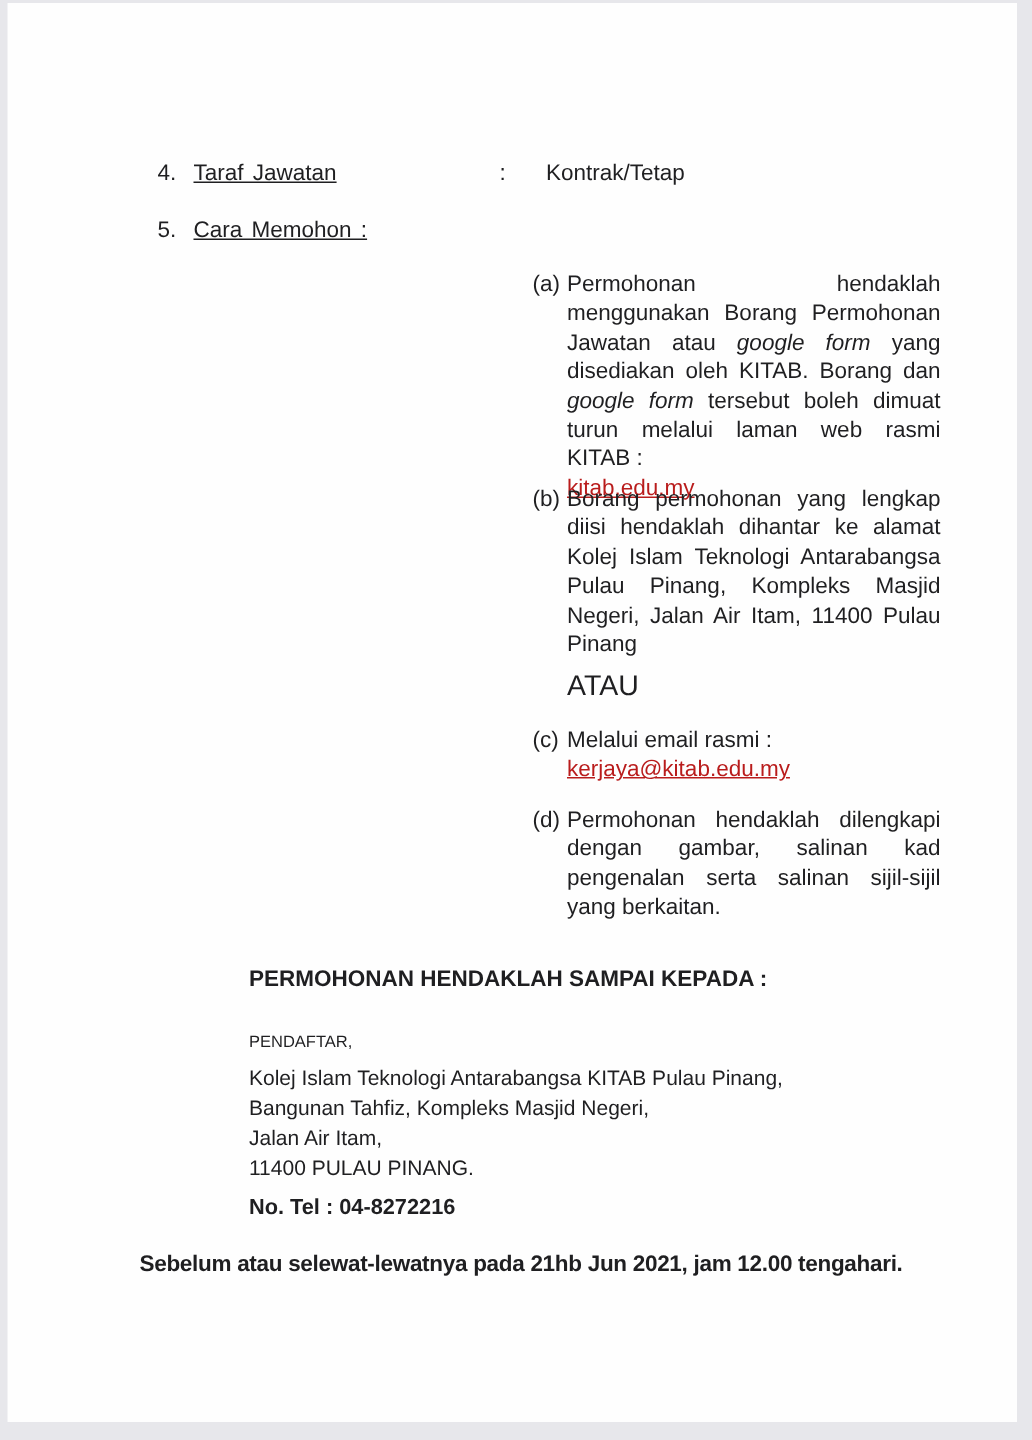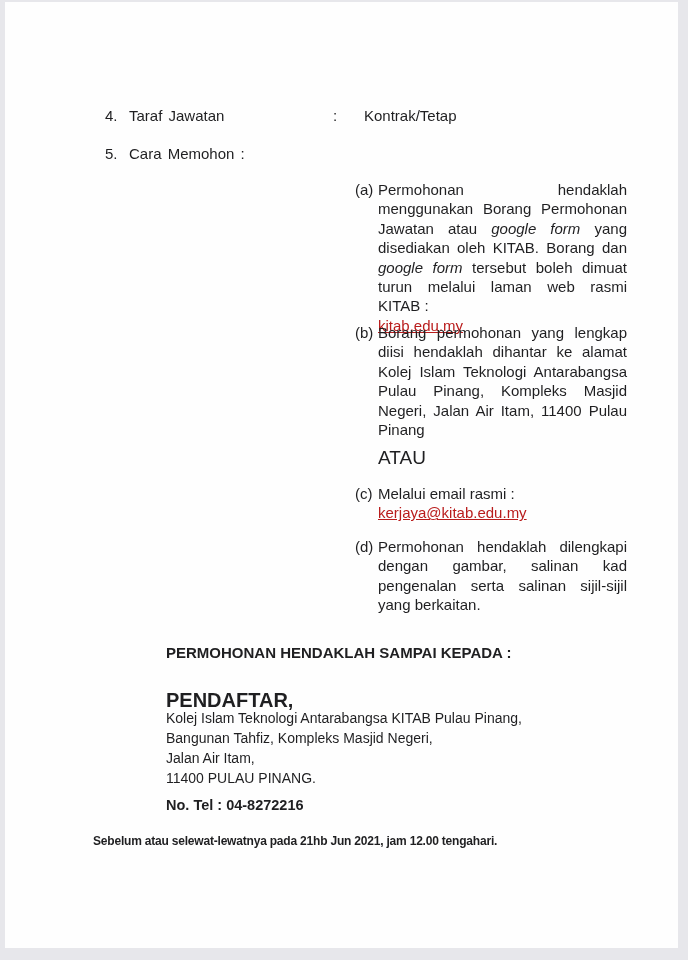--- a/index.html
+++ b/index.html
@@ -27,21 +27,21 @@
   
   .item-row {
     position: absolute;
     left: 0;
     width: 688px;
     height: 20px;
     font-size: 15px;
     line-height: 16px;
   }
   .item-row .num   { position: absolute; left: 105px; }
-  .item-row .lbl   { position: absolute; left: 129px; word-spacing: 2px; }
+  .item-row .lbl   { position: absolute; left: 129px; word-spacing: 2px; text-decoration: underline; }
   .item-row .colon { position: absolute; left: 333px; }
   .item-row .val   { position: absolute; left: 364px; }
 
   
   .para {
     position: absolute;
     left: 355px;
     width: 272px;
     font-size: 15px;
     line-height: 19.4px;
@@ -69,37 +69,37 @@
   
   .recipient-heading {
     position: absolute;
     left: 166px;
     font-size: 15px;
     font-weight: bold;
   }
   .recipient-name {
     position: absolute;
     left: 166px;
-    font-size: 20px;
-    font-weight: bold;
+    font-size: 11px;
+    font-weight: normal;
   }
   .addr-line {
     position: absolute;
     left: 166px;
     font-size: 14px;
   }
   .phone {
     position: absolute;
     left: 166px;
     font-size: 14.5px;
   }
   .deadline {
     position: absolute;
     left: 93px;
-    font-size: 12px;
+    font-size: 15px;
     font-weight: bold;
     letter-spacing: -0.2px;
     white-space: nowrap;
   }
 </style>
 </head>
 <body>
 
 <div class="page"></div>
 

